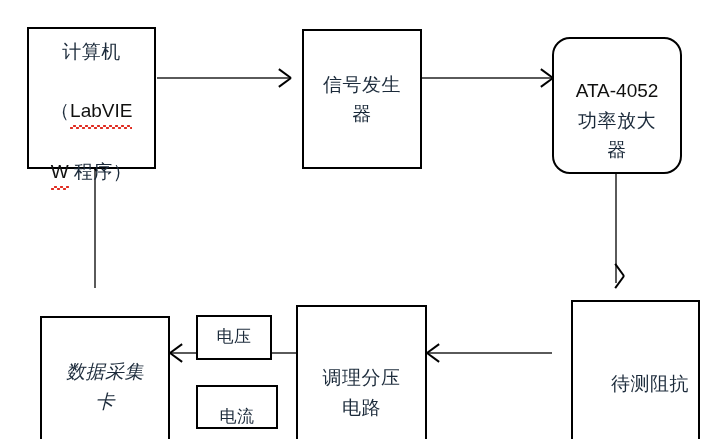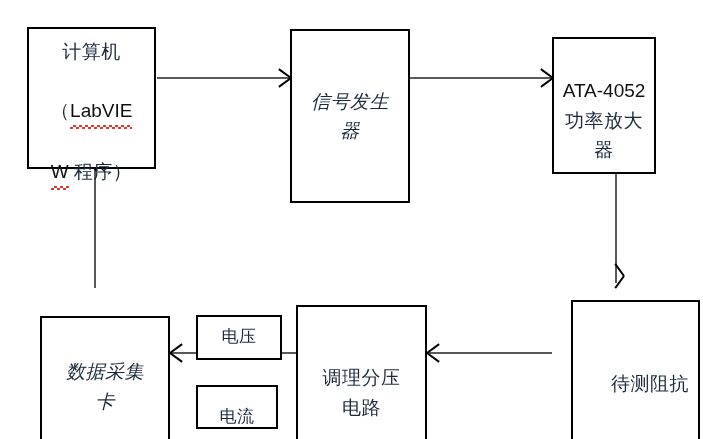--- a/index.html
+++ b/index.html
@@ -128,38 +128,38 @@
   <div class="head up" style="left:88px; top:152px;"></div>
 
   <div class="node" style="left:27px; top:10px; width:129px; height:142px;">
     <div class="txt">
       <span>计算机</span><br>
       <span>（</span><span class="latin squiggle">LabVIE</span><br>
       <span class="latin squiggle">W</span><span> 程序）</span>
     </div>
   </div>
 
-  <div class="node" style="left:290px; top:12px; width:120px; height:174px;font-style:italic;">
+  <div class="node" style="left:302px; top:12px; width:120px; height:140px;">
     <div class="txt">信号发生
 器</div>
   </div>
 
-  <div class="node" style="left:552px; top:20px; width:104px; height:137px;">
+  <div class="node" style="left:552px; top:20px; width:130px; height:137px;border-radius:18px;">
     <div class="txt">
       <span class="latin">ATA-4052</span><br><span>功率放大
 器</span>
     </div>
   </div>
 
   <div class="node" style="left:40px; top:299px; width:130px; height:141px;font-style:italic;">
     <div class="txt">数据采集
 卡</div>
   </div>
 
-  <div class="node small" style="left:196px; top:298px; width:86px; height:45px;justify-content:center;">
+  <div class="node small" style="left:196px; top:298px; width:76px; height:45px;justify-content:center;">
     <div class="txt">电压</div>
   </div>
 
   <div class="node small" style="left:196px; top:368px; width:82px; height:44px;align-items:flex-end;">
     <div class="txt">电流</div>
   </div>
 
   <div class="node" style="left:296px; top:288px; width:131px; height:175px;">
     <div class="txt">调理分压
 电路</div>

